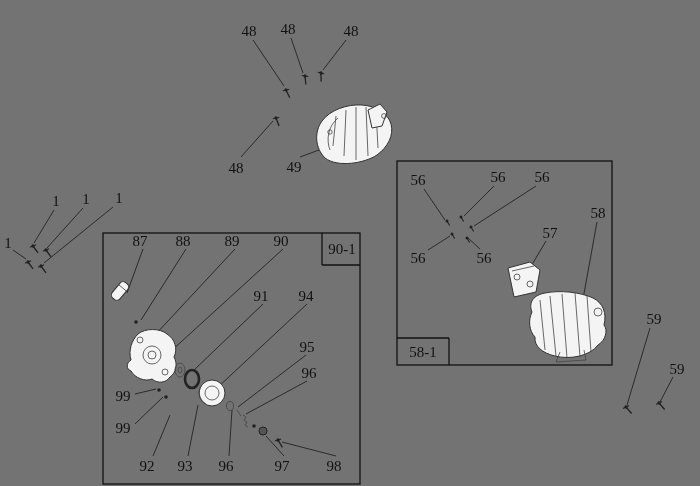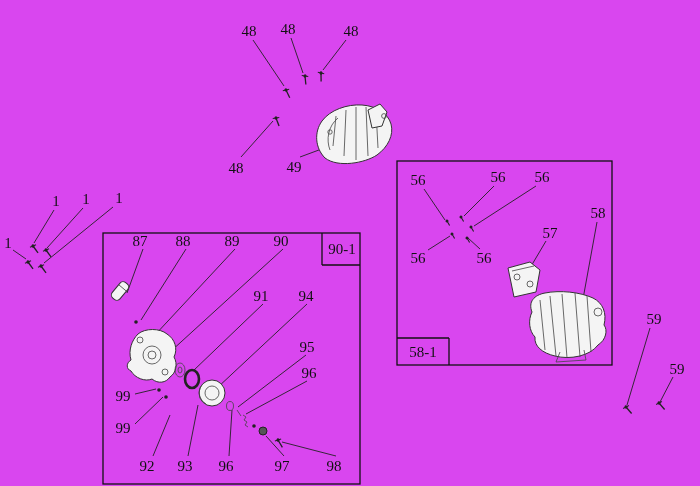--- a/index.html
+++ b/index.html
@@ -1,16 +1,16 @@
 <!DOCTYPE html>
 <html><head>
 <meta charset="utf-8">
 <style>
   html,body{margin:0;padding:0;background:#ffffff;}
-  .stage{position:relative;width:700px;height:486px;background:#d946ef;overflow:hidden;}
+  .stage{position:relative;width:700px;height:486px;background:#737373;overflow:hidden;}
   svg{display:block;}
   text.callout{
     font-family:"Liberation Serif","DejaVu Serif",serif;
     font-size:15px;
     fill:#111;
     text-anchor:middle;
   }
   text.boxlabel{
     font-family:"Liberation Serif","DejaVu Serif",serif;
     font-size:15px;

